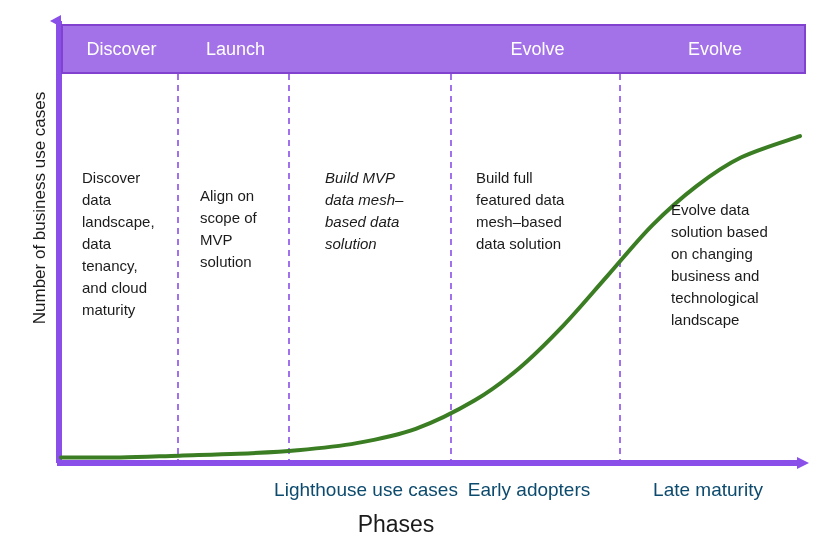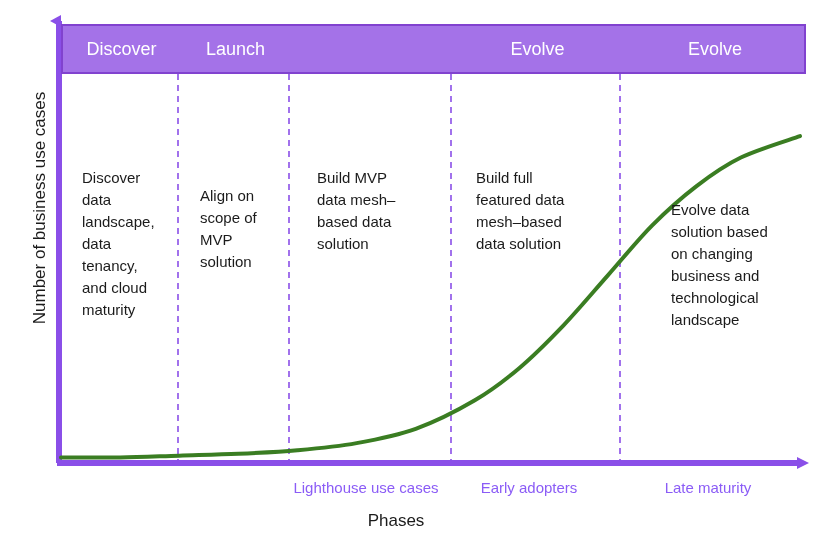--- a/index.html
+++ b/index.html
@@ -71,29 +71,29 @@
     transform-origin: center center;
     white-space: nowrap;
     z-index: 4;
   }
   #x-axis-title {
     position: absolute;
     left: 0;
     top: 511px;
     width: 792px;
     text-align: center;
-    font-size: 17px;
+    font-size: 23px;
     color: #1b1b1b;
     z-index: 4;
   }
   .x-tick-label {
     position: absolute;
     top: 479px;
-    font-size: 15px;
-    color: #8b5cf6;
+    font-size: 19px;
+    color: #0c4a6e;
     text-align: center;
     white-space: nowrap;
     transform: translateX(-50%);
     z-index: 4;
   }
 </style>
 </head>
 <body>
 
 <div id="diagram-root">
@@ -143,21 +143,21 @@
 data
 tenancy,
 and cloud
 maturity</div>
 
   <div class="phase-desc" style="left:200px; top:167px; width:85px;margin-top:18px;">Align on
 scope of
 MVP
 solution</div>
 
-  <div class="phase-desc" style="left:317px; top:167px; width:120px;">Build MVP
+  <div class="phase-desc" style="left:325px; top:167px; width:120px;font-style:italic;">Build MVP
 data mesh–
 based data
 solution</div>
 
   <div class="phase-desc" style="left:476px; top:167px; width:140px;">Build full
 featured data
 mesh–based
 data solution</div>
 
   <div class="phase-desc" style="left:671px; top:167px; width:135px;margin-top:32px;">Evolve data

